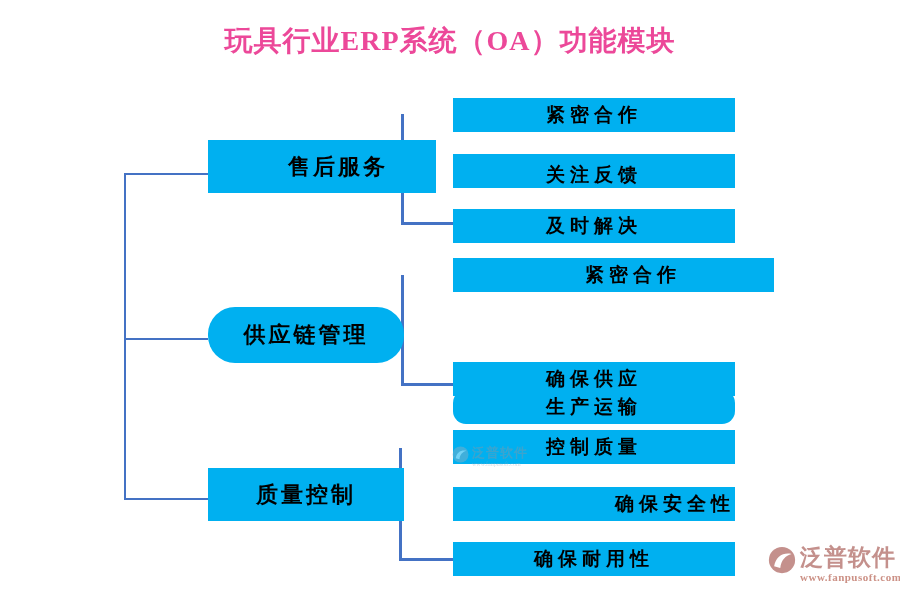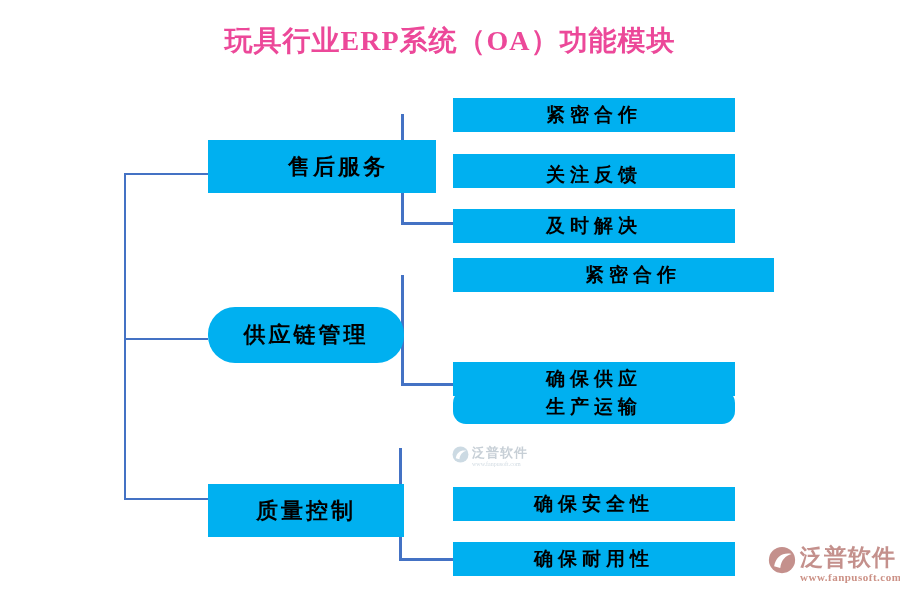--- a/index.html
+++ b/index.html
@@ -84,24 +84,27 @@
   </div>
   <div class="item-box" style="top:314px;margin-top:48px;">
     <span>确保供应</span>
   </div>
   <div class="item-box" style="top:390px;border-radius:13px;">
     <span>生产运输</span>
   </div>
 
   <div class="gline v" style="left:399px;top:448px;height:112px;"></div>
   <div class="gline h" style="left:399px;top:558px;width:54px;"></div>
-  <div class="cat-box" style="top:468px;margin-top:16px;">
+  <div class="cat-box" style="top:468px;">
     <span>质量控制</span>
   </div>
-  <div class="item-box" style="top:487px;">
+  <div class="item-box" style="top:430px;">
+    <span>控制质量</span>
+  </div>
+  <div class="item-box" style="top:487px;justify-content:flex-end;">
     <span>确保安全性</span>
   </div>
   <div class="item-box" style="top:542px;text-align:right;">
     <span>确保耐用性</span>
   </div>
 
   <div class="wm-inline">
     <span>
       <svg class="logo-svg" width="17" height="17" viewBox="0 0 32 32">
         <circle cx="16" cy="16" r="15" fill="#8faec2"></circle>

